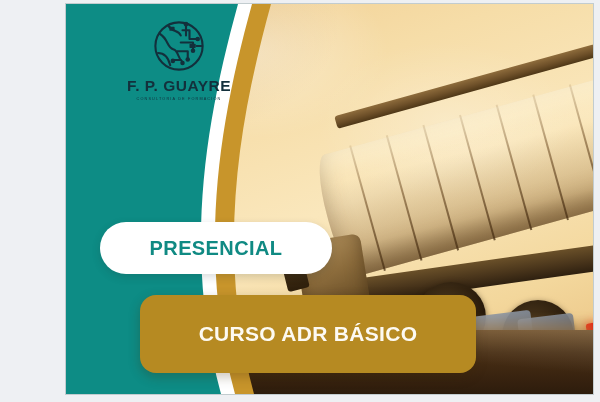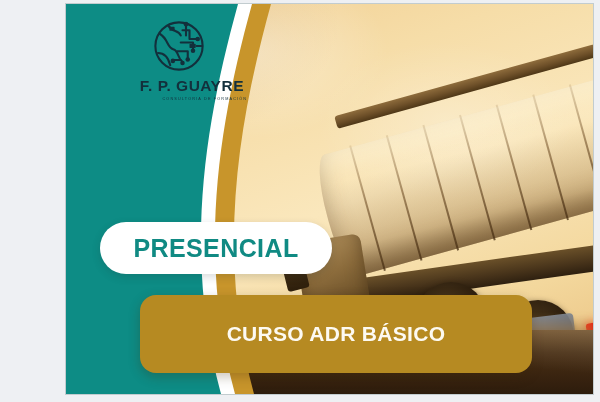--- a/index.html
+++ b/index.html
@@ -196,21 +196,21 @@
     height: 390px;
     display: block;
   }
 
   
   .logo-block {
     position: absolute;
     left: 48px;
     top: 14px;
     width: 130px;
-    text-align: right;
+    text-align: center;
   }
   .logo-mark {
     width: 56px;
     height: 56px;
     margin: 0 auto 4px;
     display: block;
   }
   .logo-word {
     font-size: 15.5px;
     font-weight: bold;
@@ -236,33 +236,33 @@
     width: 232px;
     height: 52px;
     background: #ffffff;
     border-radius: 26px;
     display: flex;
     align-items: center;
     justify-content: center;
     box-shadow: 0 3px 9px rgba(30,40,40,0.17);
   }
   .pill-label {
-    font-size: 25px;
+    font-size: 20px;
     font-weight: bold;
     color: #108a83;
     letter-spacing: 0.4px;
     white-space: nowrap;
   }
 
   
   .course-btn {
     position: absolute;
     left: 74px;
     top: 291px;
-    width: 392px;
+    width: 336px;
     height: 78px;
     background: #b68a22;
     border-radius: 16px;
     display: flex;
     flex-direction: column;
     align-items: center;
     justify-content: center;
     box-shadow: 0 4px 12px rgba(60,40,8,0.28);
   }
   .course-line {

